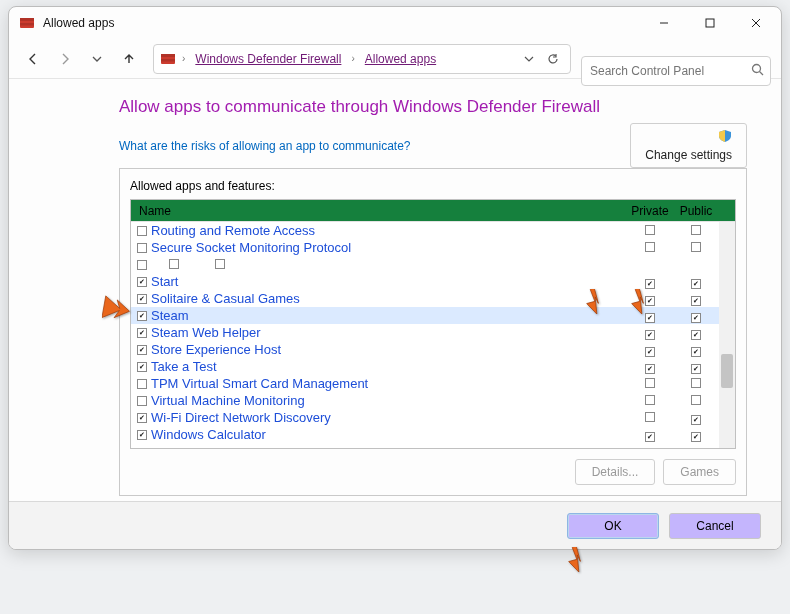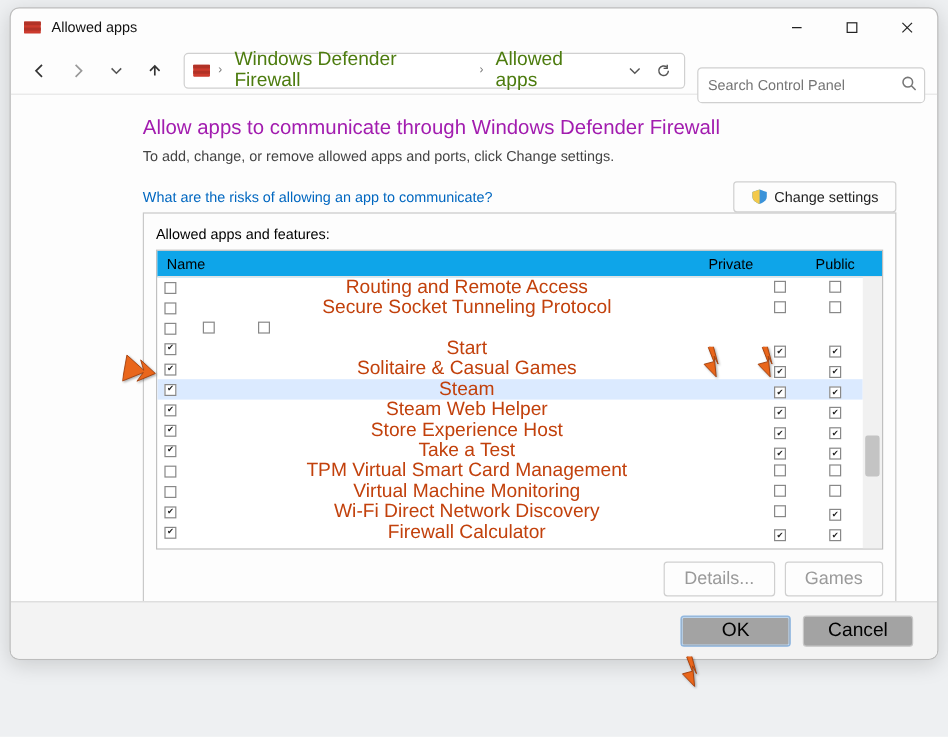--- a/index.html
+++ b/index.html
@@ -59,21 +59,21 @@
     height: 30px;
     border: 1px solid #d0d0d0;
     border-radius: 4px;
     display: flex; align-items: center;
     padding: 0 6px;
     gap: 6px;
     margin: 0 6px;
     background: #fff;
   }
   .breadcrumb .bc-icon { width:16px; height:16px; }
-  .breadcrumb .bc-seg { font-size: 16px; color: #4d7c0f; padding: 4px 4px; border-radius:3px; }
+  .breadcrumb .bc-seg { font-size: 12px; color: #701a75; padding: 4px 4px; border-radius:3px;text-decoration:underline; }
   .breadcrumb .bc-chev { color:#777; font-size:10px; }
   .breadcrumb .bc-right { margin-left:auto; display:flex; gap:2px; }
   .searchbox {
     width: 190px; height: 30px;
     border: 1px solid #d0d0d0; border-radius: 4px;
     display: flex; align-items: center;
     padding: 0 8px; color:#777; background:#fff;
     gap:6px;
     margin-top:25px;
   }
@@ -90,73 +90,73 @@
   }
   .page-heading { color:#a21caf; font-size:17px; font-weight:400; margin-bottom:6px; }
   .page-sub { color:#444; font-size:12px; margin-bottom:14px; }
   .risk-row { display:flex; align-items:center; gap:10px; }
   .link { color:#0067c0; font-size:12px; cursor:pointer; }
   .btn {
     border:1px solid #cfcfcf; background:#fdfdfd;
     padding:5px 14px; font-size:12px; border-radius:3px;
     cursor:pointer; color:#222;
   }
-  .change-settings { margin-left:auto; display:flex; align-items:flex-end; gap:5px; }
+  .change-settings { margin-left:auto; display:flex; align-items:flex-end; gap:5px;flex-direction:column; }
   .shield-ico { width:14px; height:14px; }
   .list-frame {
     border:1px solid #c9c9c9; padding:10px 10px 10px 10px;
   }
   .list-label { font-size:12px; margin-bottom:6px; }
   .list-box {
     border:1px solid #c0c0c0; height:250px; position:relative;
     background:#fff; overflow:hidden;
   }
   .list-header {
     display:flex; align-items:center; height:22px;
     border-bottom:1px solid #e3e3e3; font-size:12px;
-    padding-left:8px; background:#0ea5e9;
+    padding-left:8px; background:#15803d;
   }
   .col-name { flex:1; }
-  .col-priv, .col-pub { width:46px; text-align:center;margin-left:41px; }
+  .col-priv, .col-pub { width:46px; text-align:center; }
   .scrollpad { width:16px; }
   .list-body { position:absolute; top:22px; bottom:0; left:0; right:16px; overflow:hidden; }
   .scrollbar {
     position:absolute; top:22px; bottom:0; right:0; width:16px;
     background:#f1f1f1;
   }
   .scroll-thumb {
     position:absolute; left:2px; right:2px; top:132px; height:34px;
     background:#c4c4c4; border-radius:2px;
   }
   .row {
     display:flex; align-items:center; height:17px; padding-left:6px;
-    font-size:16px; color:#c2410c;text-align:center;
+    font-size:13px; color:#1d4ed8;
   }
   .row .cb { width:10px; height:10px; border:1px solid #888; margin-right:4px; display:inline-flex; align-items:center; justify-content:center; font-size:8px; color:#222; background:#fff;}
   .row .cb.on::after { content:"✔"; line-height:1; font-size:7px; }
   .row .nm { flex:1; white-space:nowrap; overflow:hidden; text-overflow:ellipsis; }
   .row .cell { width:46px; text-align:center; }
   .row .cell .cb { margin:0 auto; display:inline-flex; }
   .row.sel { background:#dbeaff; }
   .under-list { display:flex; gap:8px; margin-top:10px; justify-content:flex-end; }
   .allow-row { display:flex; justify-content:flex-end; margin-top:14px; }
-  .button { border:1px solid #cfcfcf; background:#fdfdfd; padding:5px 16px; font-size:15px; border-radius:3px; }
+  .button { border:1px solid #cfcfcf; background:#fdfdfd; padding:5px 16px; font-size:12px; border-radius:3px; }
   .button.disabled { color:#9a9a9a; }
   
   .footer {
     border-top:1px solid #d9d9d9;
     background:#f3f3f3;
     height:48px;
     display:flex; align-items:center; justify-content:flex-end;
     gap:10px; padding:0 20px;
     position:relative;
   }
   .ok-btn, .cancel-btn {
-    width:92px; height:26px; border:1px solid #c7c7c7; background:#a3a3a3;
-    border-radius:3px; font-size:16px; display:flex; align-items:center; justify-content:center;
+    width:92px; height:26px; border:1px solid #c7c7c7; background:#c4b5fd;
+    border-radius:3px; font-size:12px; display:flex; align-items:center; justify-content:center;
   }
   .ok-btn { border-color:#8db7e3; box-shadow:0 0 0 1px #bcd6ef inset; }
   
   .arrow {
     position:absolute; width:30px; height:26px; pointer-events:none;
     z-index:50;
   }
   .arrow svg { filter: drop-shadow(1px 1px 1px rgba(0,0,0,.35)); }
 </style>
 </head>
@@ -246,21 +246,20 @@
       <input placeholder="Search Control Panel" style="">
       <span><svg width="13" height="13" viewBox="0 0 13 13">
             <circle cx="5.5" cy="5.5" r="4" fill="none" stroke="#777" stroke-width="1.3"></circle>
             <line x1="8.5" y1="8.5" x2="12" y2="12" stroke="#777" stroke-width="1.3"></line>
           </svg></span>
     </div>
   </div>
 
   <div class="content">
     <div class="page-heading">Allow apps to communicate through Windows Defender Firewall</div>
-    <div class="page-sub">To add, change, or remove allowed apps and ports, click Change settings.</div>
 
     <div class="risk-row">
       <span class="link">What are the risks of allowing an app to communicate?</span>
       <button class="btn change-settings">
         <span class="shield-ico">
           <svg viewBox="0 0 14 14">
               <path d="M7 1 L13 3 V7c0 3-3 5-6 6C4 12 1 10 1 7V3z" fill="#3b93d9"></path>
               <path d="M7 1v12C4 12 1 10 1 7V3z" fill="#f3c94a"></path>
             </svg>
         </span>
@@ -280,21 +279,21 @@
         </div>
         <div class="list-body" id="list-body">
             <div class="row">
               <span class="cb"></span>
               <span class="nm">Routing and Remote Access</span>
               <span class="cell"><span class="cb"></span></span>
               <span class="cell"><span class="cb"></span></span>
             </div>
             <div class="row">
               <span class="cb"></span>
-              <span class="nm">Secure Socket Tunneling Protocol</span>
+              <span class="nm">Secure Socket Monitoring Protocol</span>
               <span class="cell"><span class="cb"></span></span>
               <span class="cell"><span class="cb"></span></span>
             </div>
             <div class="row">
               <span class="cb"></span>
               <span class="cell"><span class="cb"></span></span>
               <span class="cell"><span class="cb"></span></span>
             </div>
             <div class="row">
               <span class="cb on"></span>
@@ -345,21 +344,21 @@
               <span class="cell"><span class="cb"></span></span>
             </div>
             <div class="row">
               <span class="cb on"></span>
               <span class="nm">Wi-Fi Direct Network Discovery</span>
               <span class="cell"><span class="cb"></span></span>
               <span class="cell"><span class="cb on"></span></span>
             </div>
             <div class="row">
               <span class="cb on"></span>
-              <span class="nm">Firewall Calculator</span>
+              <span class="nm">Windows Calculator</span>
               <span class="cell"><span class="cb on"></span></span>
               <span class="cell"><span class="cb on"></span></span>
             </div>
           </div>
         <div class="scrollbar">
           <div class="scroll-thumb"></div>
         </div>
       </div>
 
       <div class="under-list">

